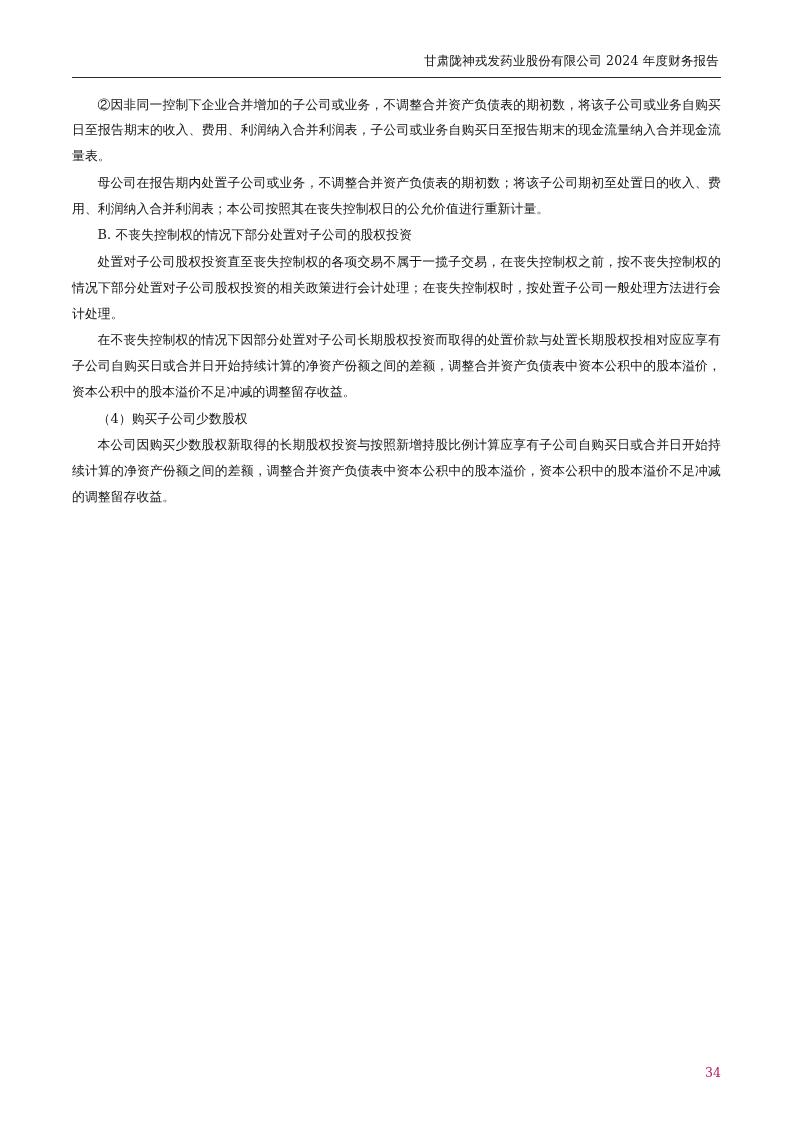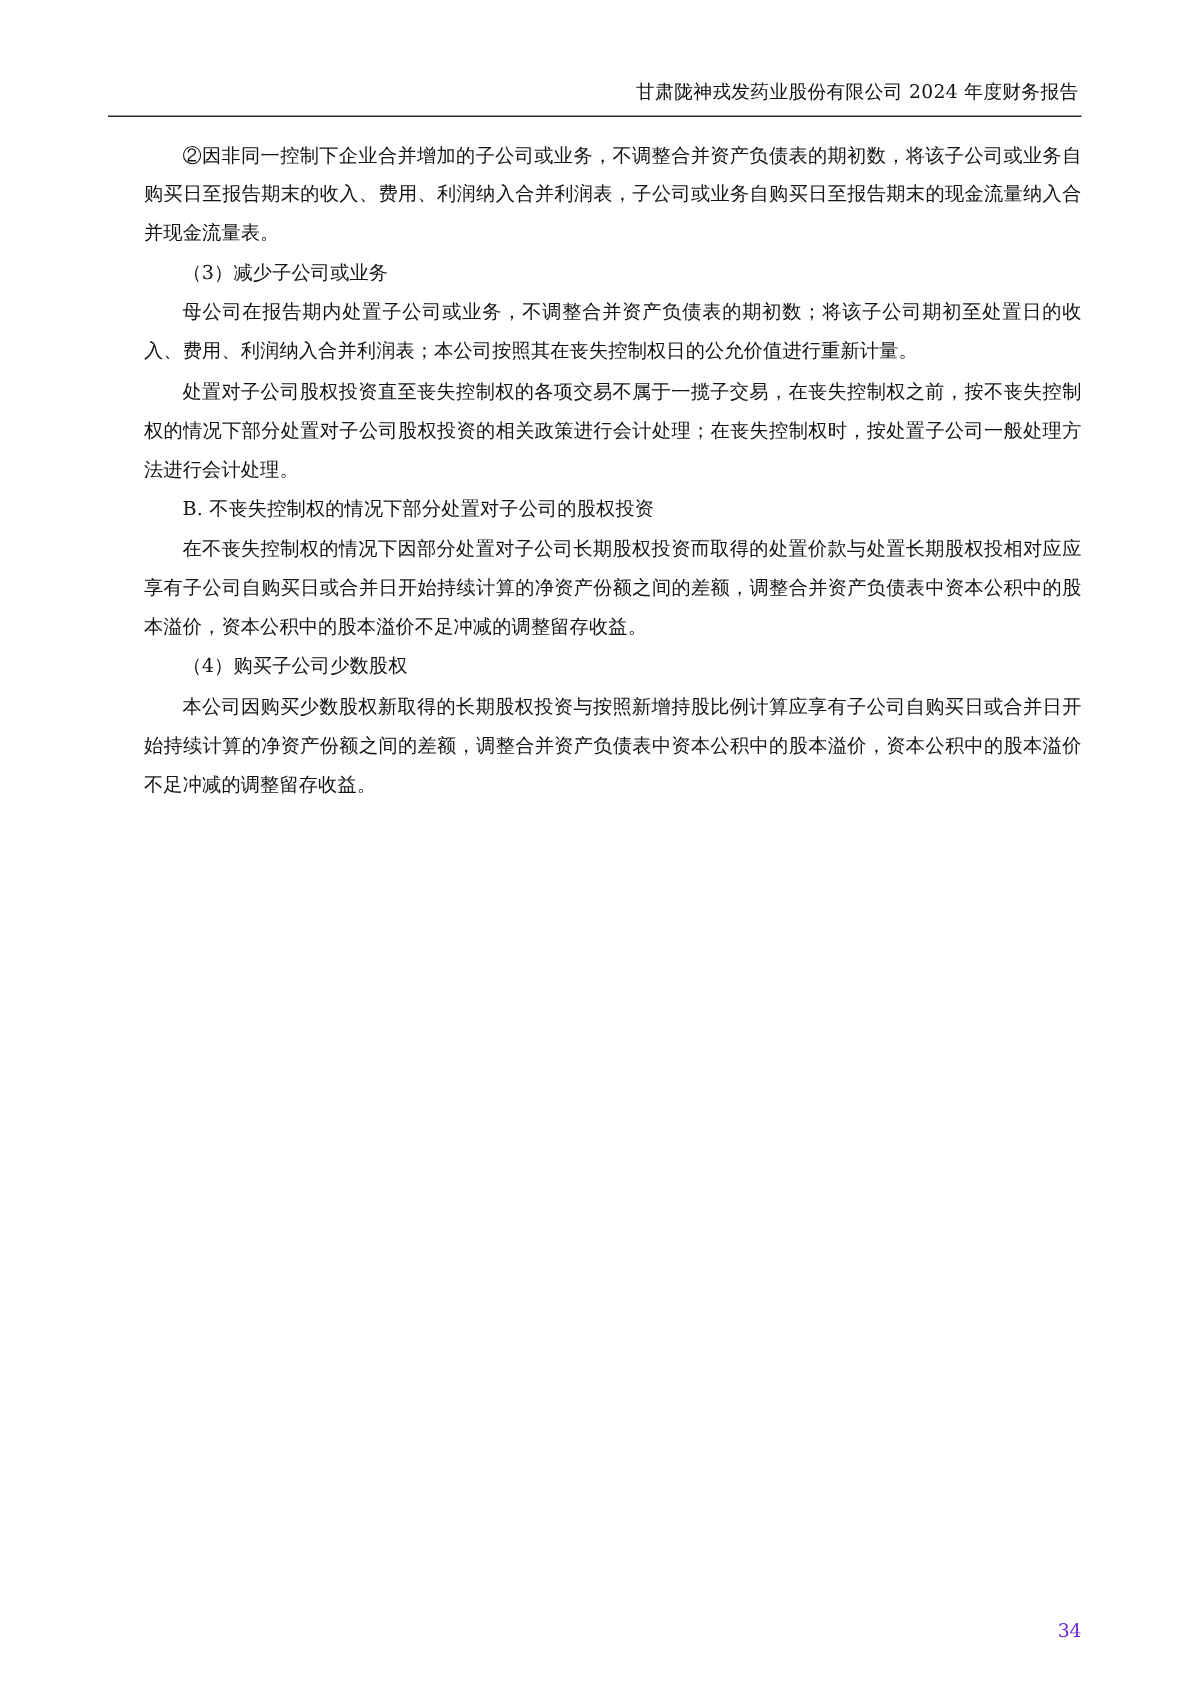--- a/index.html
+++ b/index.html
@@ -36,48 +36,46 @@
     border-top: 1.3px solid #2b2b2b;
     margin: 0 0 14px 0;
   }
   .body-text {
     font-size: 12.8px;
     line-height: 2.03;
     text-align: justify;
     text-justify: inter-ideograph;
     letter-spacing: 0.1px;
     color: #141414;
-    margin-left: 24px;
   }
   .body-text p {
     margin: 0 0 0.5px 0;
     text-indent: 2em;
   }
   .page-number {
     position: absolute;
     right: 72px;
-    bottom: 28px;
+    bottom: 42px;
     font-size: 12.5px;
-    color: #6d28d9;
+    color: #be185d;
   }
 </style>
 </head>
 <body>
 
 <div class="page">
 
   <div class="header">甘肃陇神戎发药业股份有限公司 2024 年度财务报告</div>
   <hr class="header-rule">
 
   <div class="body-text">
     <p>②因非同一控制下企业合并增加的子公司或业务，不调整合并资产负债表的期初数，将该子公司或业务自购买日至报告期末的收入、费用、利润纳入合并利润表，子公司或业务自购买日至报告期末的现金流量纳入合并现金流量表。</p>
-    <p>（3）减少子公司或业务</p>
     <p>母公司在报告期内处置子公司或业务，不调整合并资产负债表的期初数；将该子公司期初至处置日的收入、费用、利润纳入合并利润表；本公司按照其在丧失控制权日的公允价值进行重新计量。</p>
+    <p>B. 不丧失控制权的情况下部分处置对子公司的股权投资</p>
     <p>处置对子公司股权投资直至丧失控制权的各项交易不属于一揽子交易，在丧失控制权之前，按不丧失控制权的情况下部分处置对子公司股权投资的相关政策进行会计处理；在丧失控制权时，按处置子公司一般处理方法进行会计处理。</p>
-    <p>B. 不丧失控制权的情况下部分处置对子公司的股权投资</p>
     <p>在不丧失控制权的情况下因部分处置对子公司长期股权投资而取得的处置价款与处置长期股权投相对应应享有子公司自购买日或合并日开始持续计算的净资产份额之间的差额，调整合并资产负债表中资本公积中的股本溢价，资本公积中的股本溢价不足冲减的调整留存收益。</p>
     <p>（4）购买子公司少数股权</p>
     <p>本公司因购买少数股权新取得的长期股权投资与按照新增持股比例计算应享有子公司自购买日或合并日开始持续计算的净资产份额之间的差额，调整合并资产负债表中资本公积中的股本溢价，资本公积中的股本溢价不足冲减的调整留存收益。</p>
   </div>
 
   <div class="page-number">34</div>
 
 </div>
 
 </body></html>

